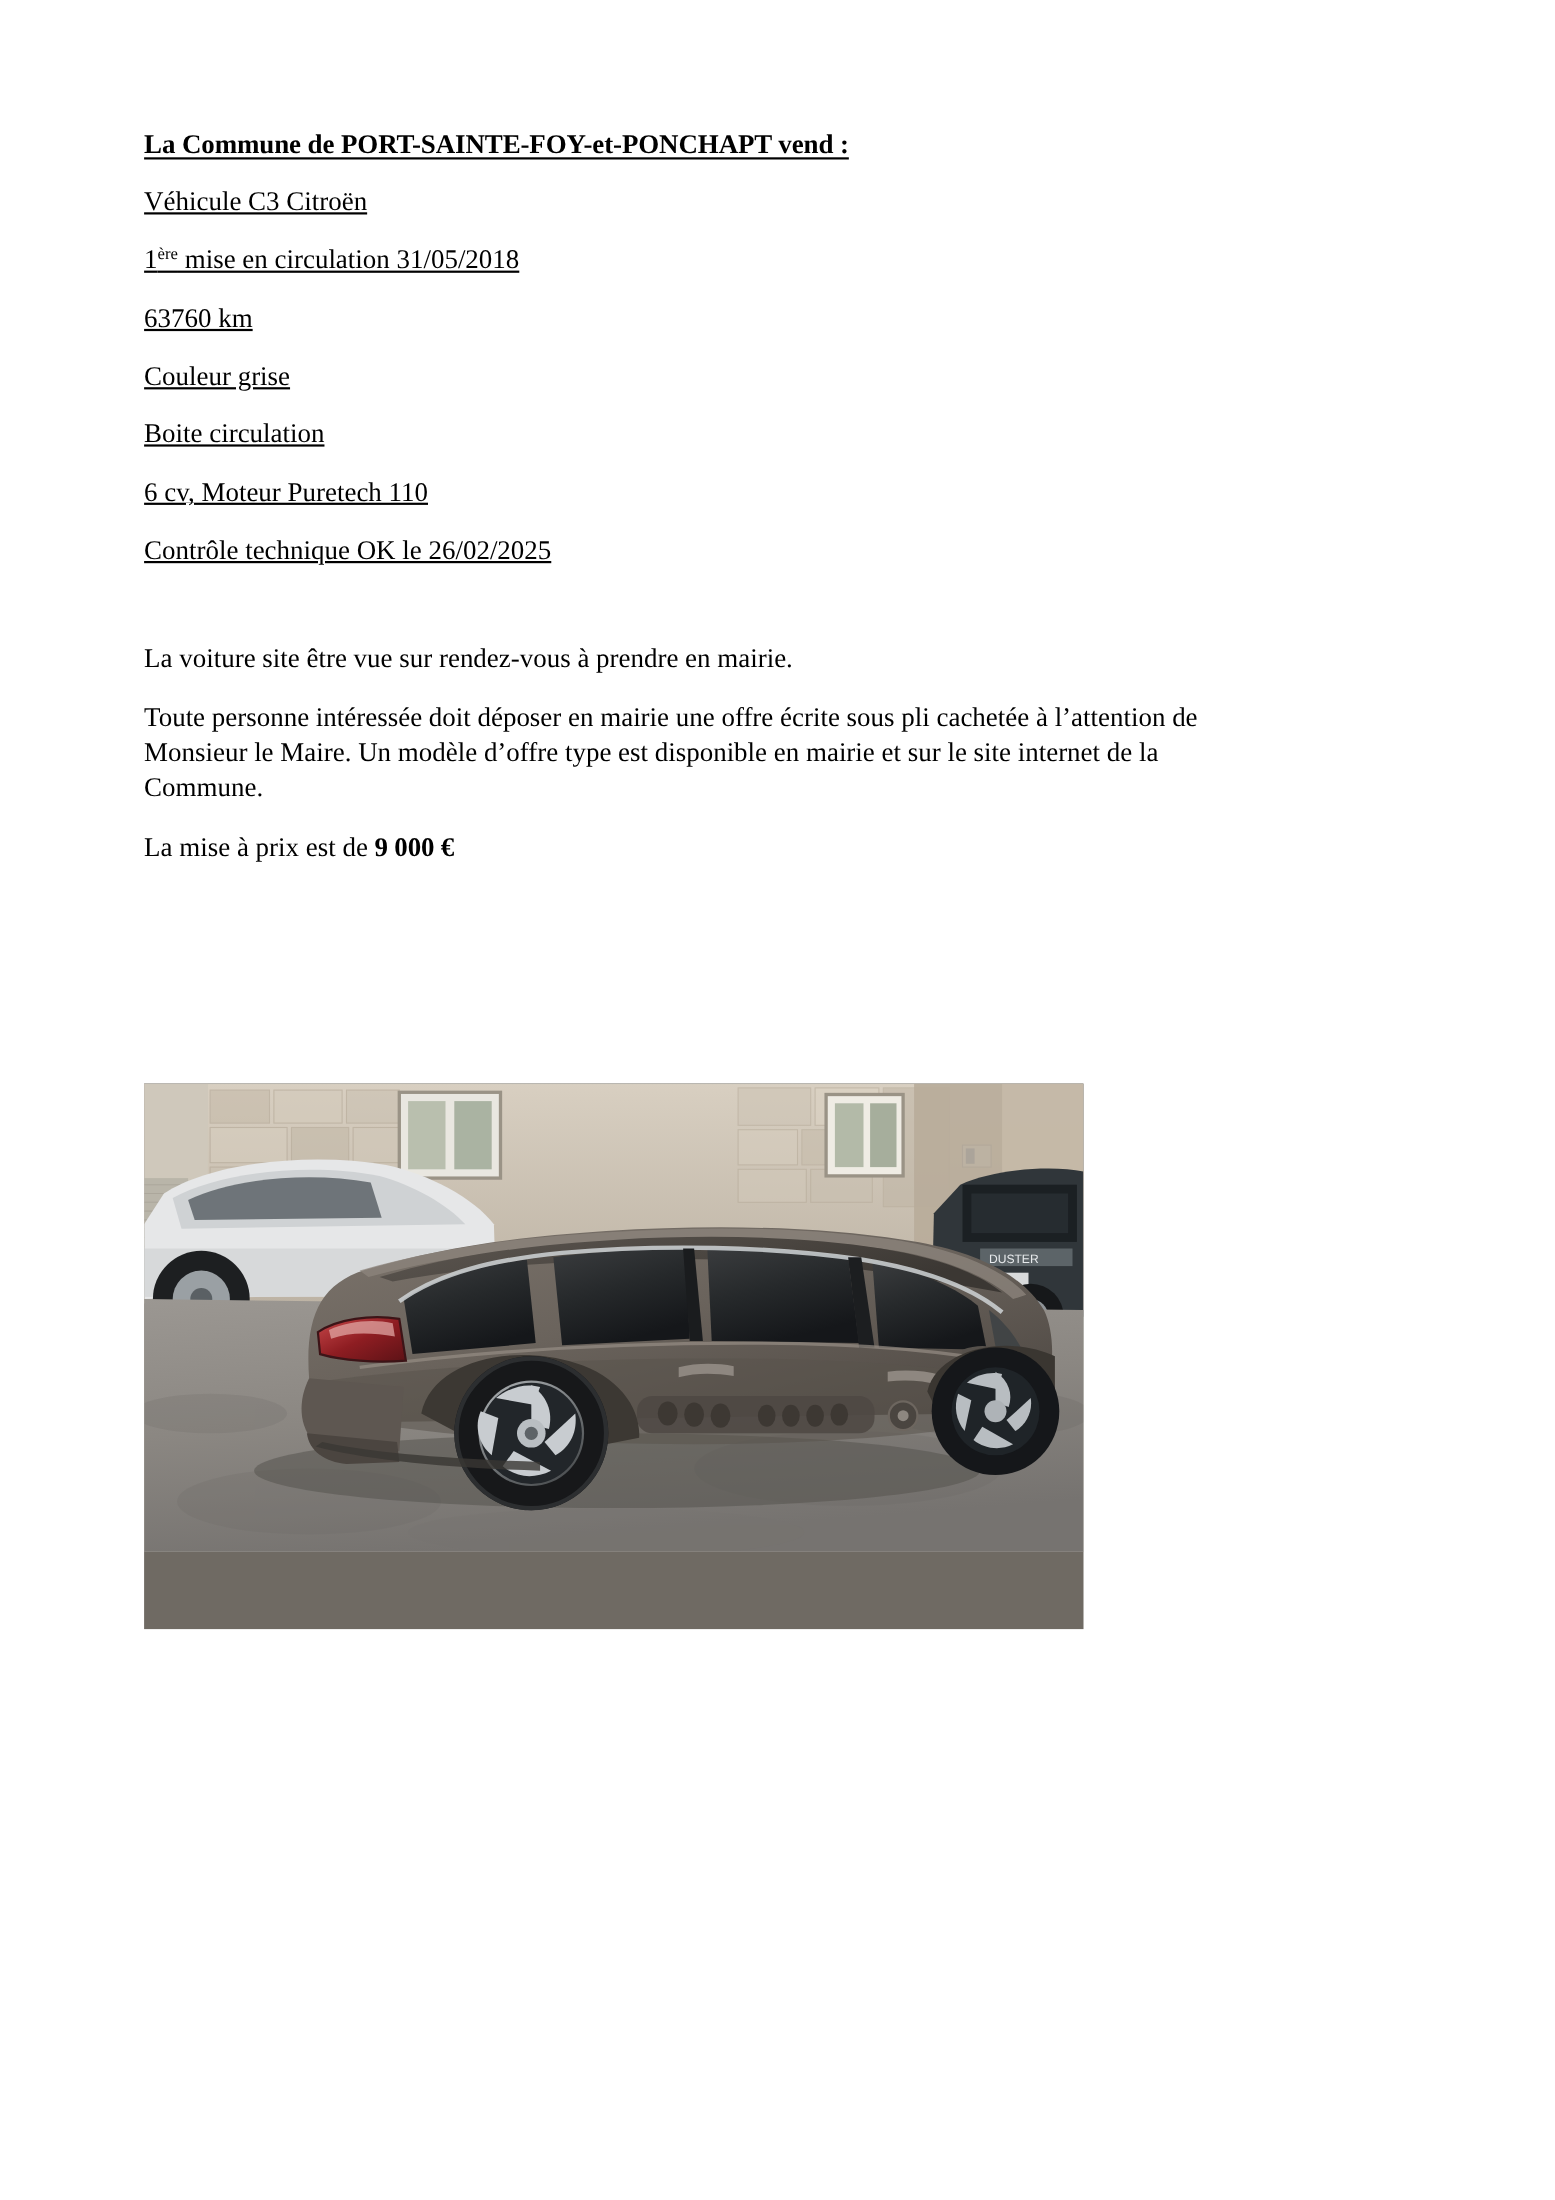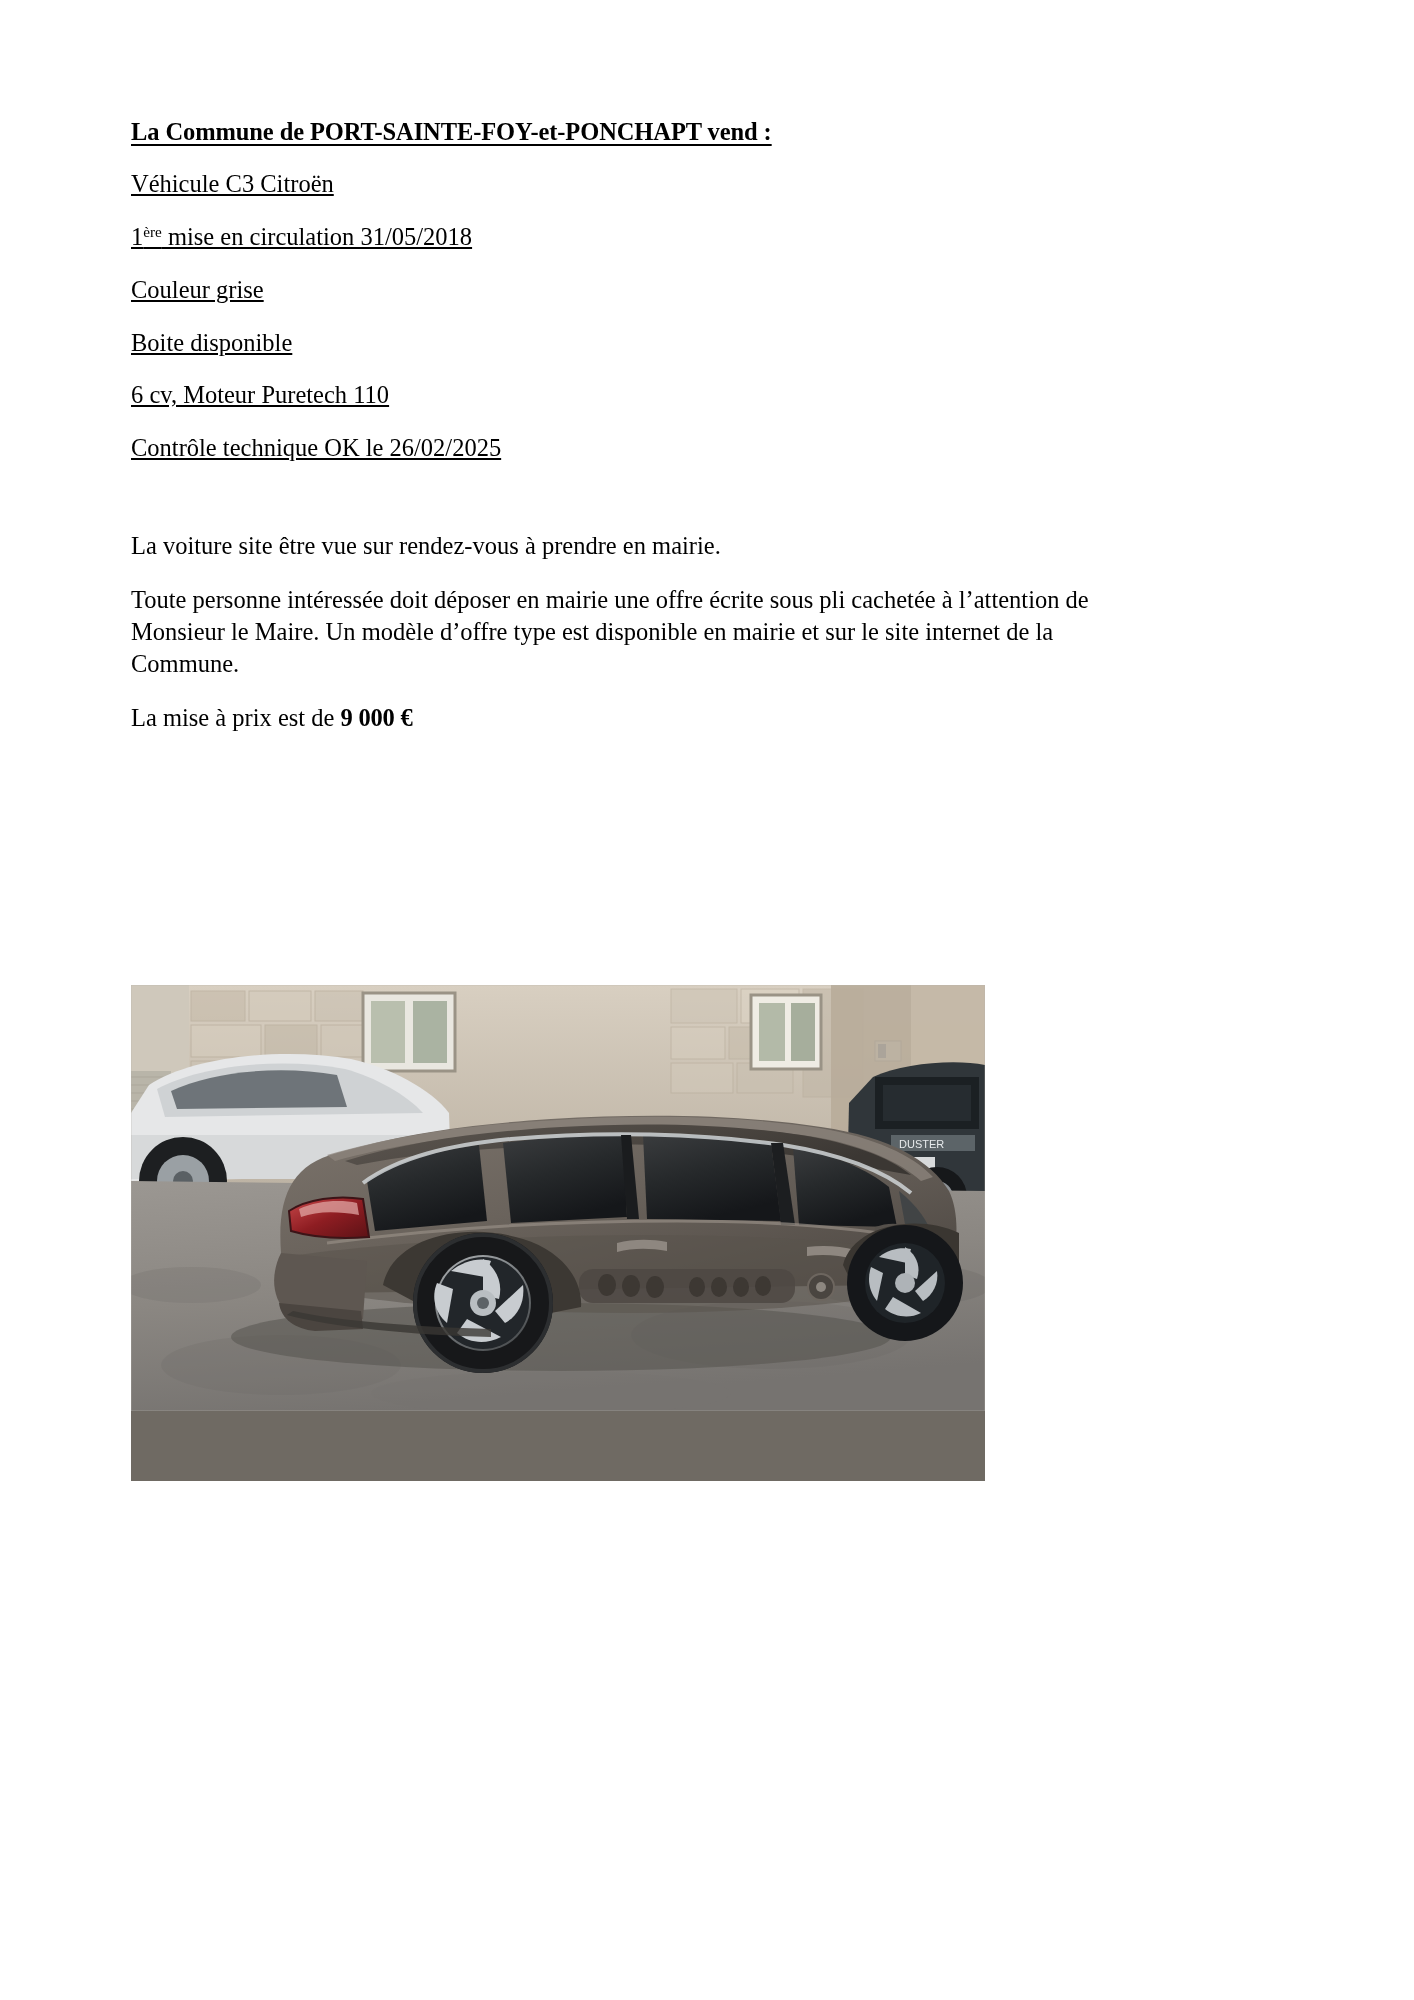--- a/index.html
+++ b/index.html
@@ -78,24 +78,25 @@
 <div class="page">
 
   <div class="content">
 
     <div class="doc-title">La Commune de PORT-SAINTE-FOY-et-PONCHAPT vend :</div>
 
     <div class="spec-line">Véhicule C3 Citroën</div>
 
     <div class="spec-line"><span>1</span><sup>ère</sup><span> mise en circulation 31/05/2018</span></div>
 
+    <div class="spec-line">63760 km</div>
 
     <div class="spec-line">Couleur grise</div>
 
-    <div class="spec-line">Boite disponible</div>
+    <div class="spec-line">Boite circulation</div>
 
     <div class="spec-line">6 cv, Moteur Puretech 110</div>
 
     <div class="spec-line">Contrôle technique OK le 26/02/2025</div>
 
     <div class="gap-block"></div>
 
     <div class="para">La voiture site être vue sur rendez-vous à prendre en mairie.</div>
 
     <div class="para para-wide">Toute personne intéressée doit déposer en mairie une offre écrite sous pli cachetée à l’attention de Monsieur le Maire. Un modèle d’offre type est disponible en mairie et sur le site internet de la Commune.</div>

